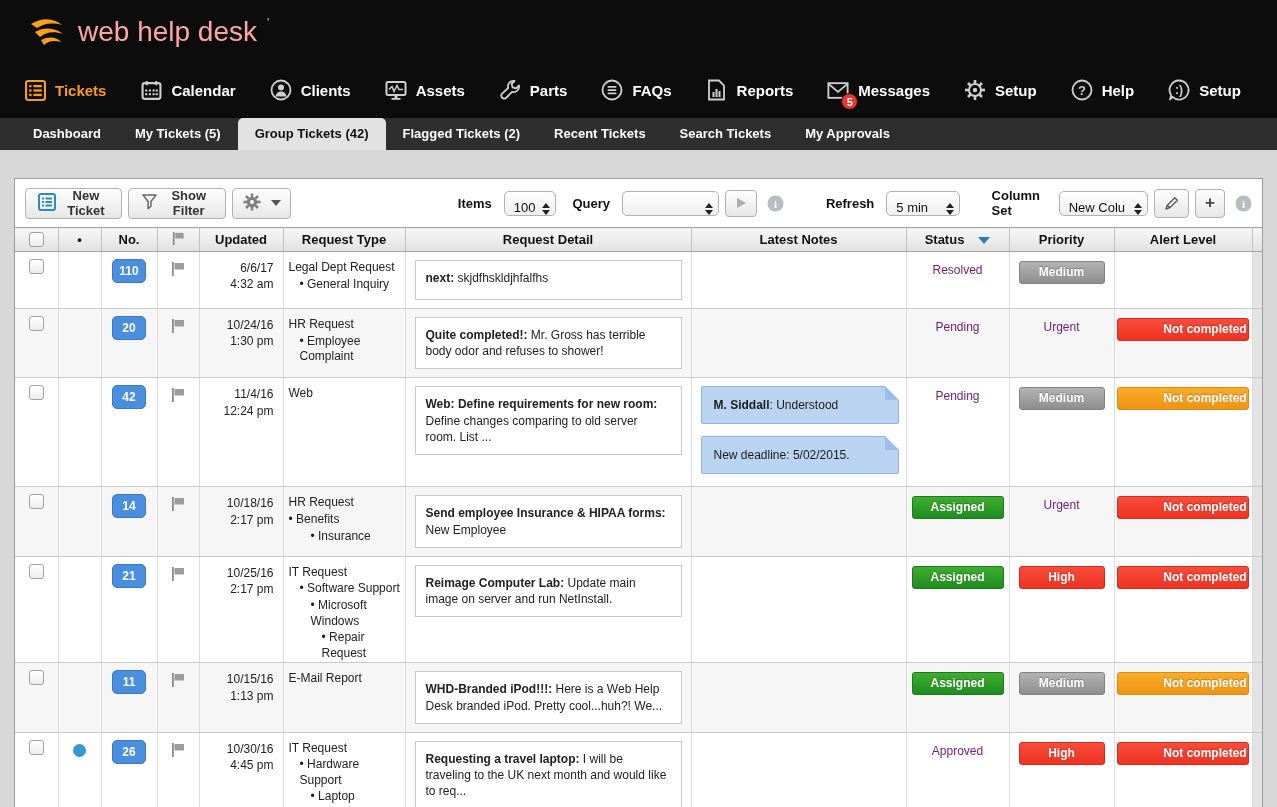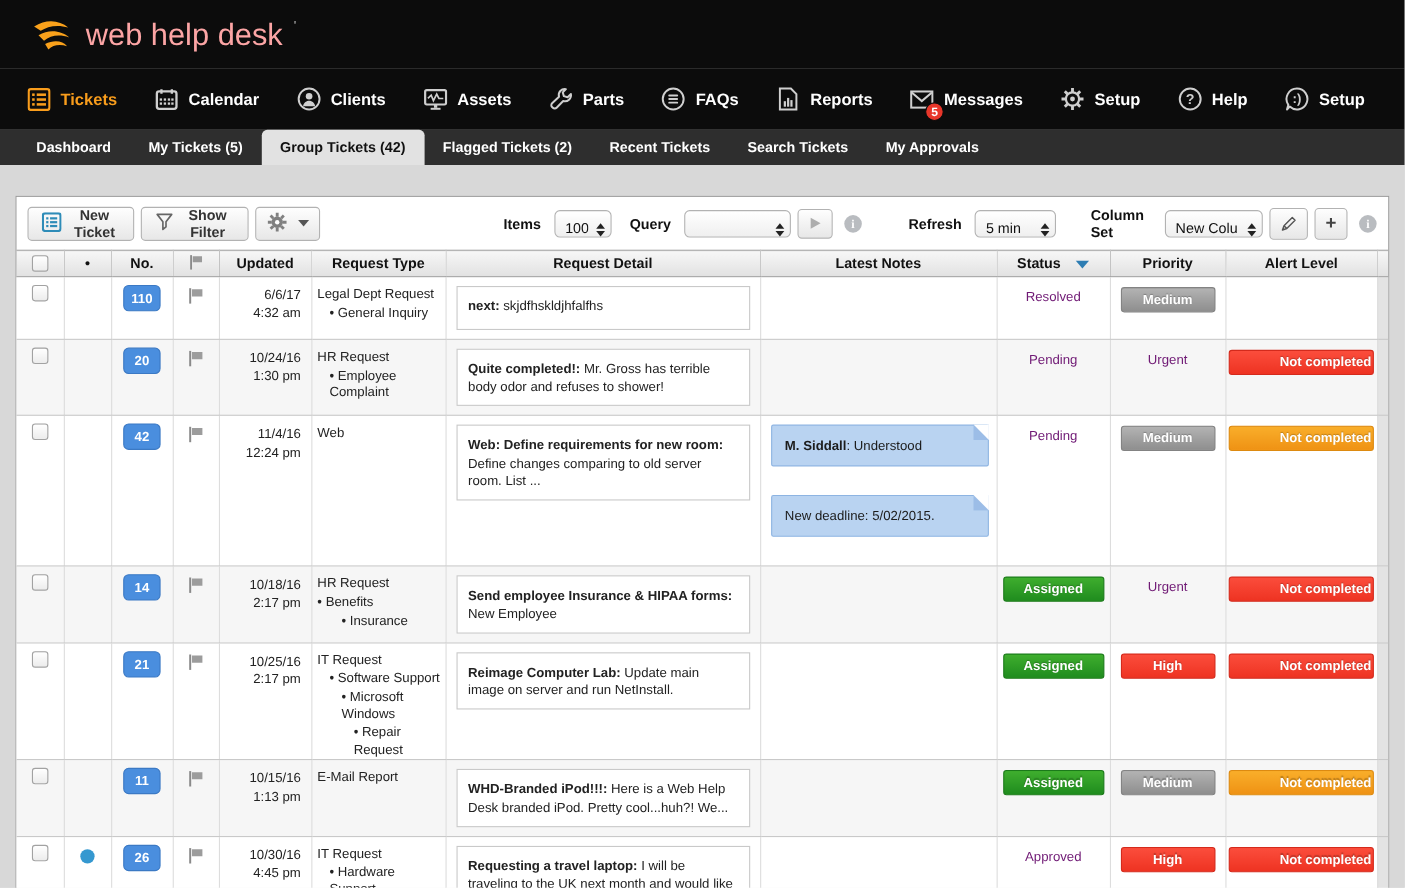--- a/index.html
+++ b/index.html
@@ -79,21 +79,21 @@
   .dot { display:inline-block; width:13px; height:13px; border-radius:50%;
     background:#3598d0; margin-top:11px; }
   .flag-wrap { display:inline-block; margin-top:9px; }
   .cell-updated { text-align:right; padding:8px 9px 0 0; line-height:1.35; }
   .cell-type { padding:8px 2px 0 5px; line-height:1.3; }
   .cell-type div { margin-bottom:1px; }
   .detail-box { border:1px solid #c9c9c9; background:#fff; margin:8px 9px; padding:9px 10px;
     min-height:40px; line-height:1.35; cursor:pointer; }
   .cell-notes { padding:8px 0 0 9px; }
   .note { position:relative; width:198px; background:#b9d3f1; border:1px solid #8db4e2;
-    border-radius:2px; padding:11px 12px; font-size:12px; color:#1c1c1c; margin-bottom:26px;
+    border-radius:2px; padding:11px 12px; font-size:12px; color:#1c1c1c; margin-bottom:12px;
     cursor:pointer; }
   .note::after { content:""; position:absolute; top:-1px; right:-1px; border-style:solid;
     border-width:0 14px 14px 0; border-color:#fff #fff #9cbde7 #9cbde7; }
   .cell-status, .cell-priority, .cell-alert { text-align:center; }
   .plain { padding-top:11px; font-size:12px; color:#701a75; }
   .badge { display:inline-block; text-align:center; color:#fff; font-weight:bold;
     font-size:12px; padding:3px 0 4px; border-radius:3px; margin-top:9px;
     text-shadow:0 -1px 1px rgba(0,0,0,.25); cursor:pointer; }
   .badge-green  { background:linear-gradient(#3fae2e,#1f8c1e); border:1px solid #1b7a1a; }
   .badge-gray   { background:linear-gradient(#b3b3b3,#8e8e8e); border:1px solid #838383; }

